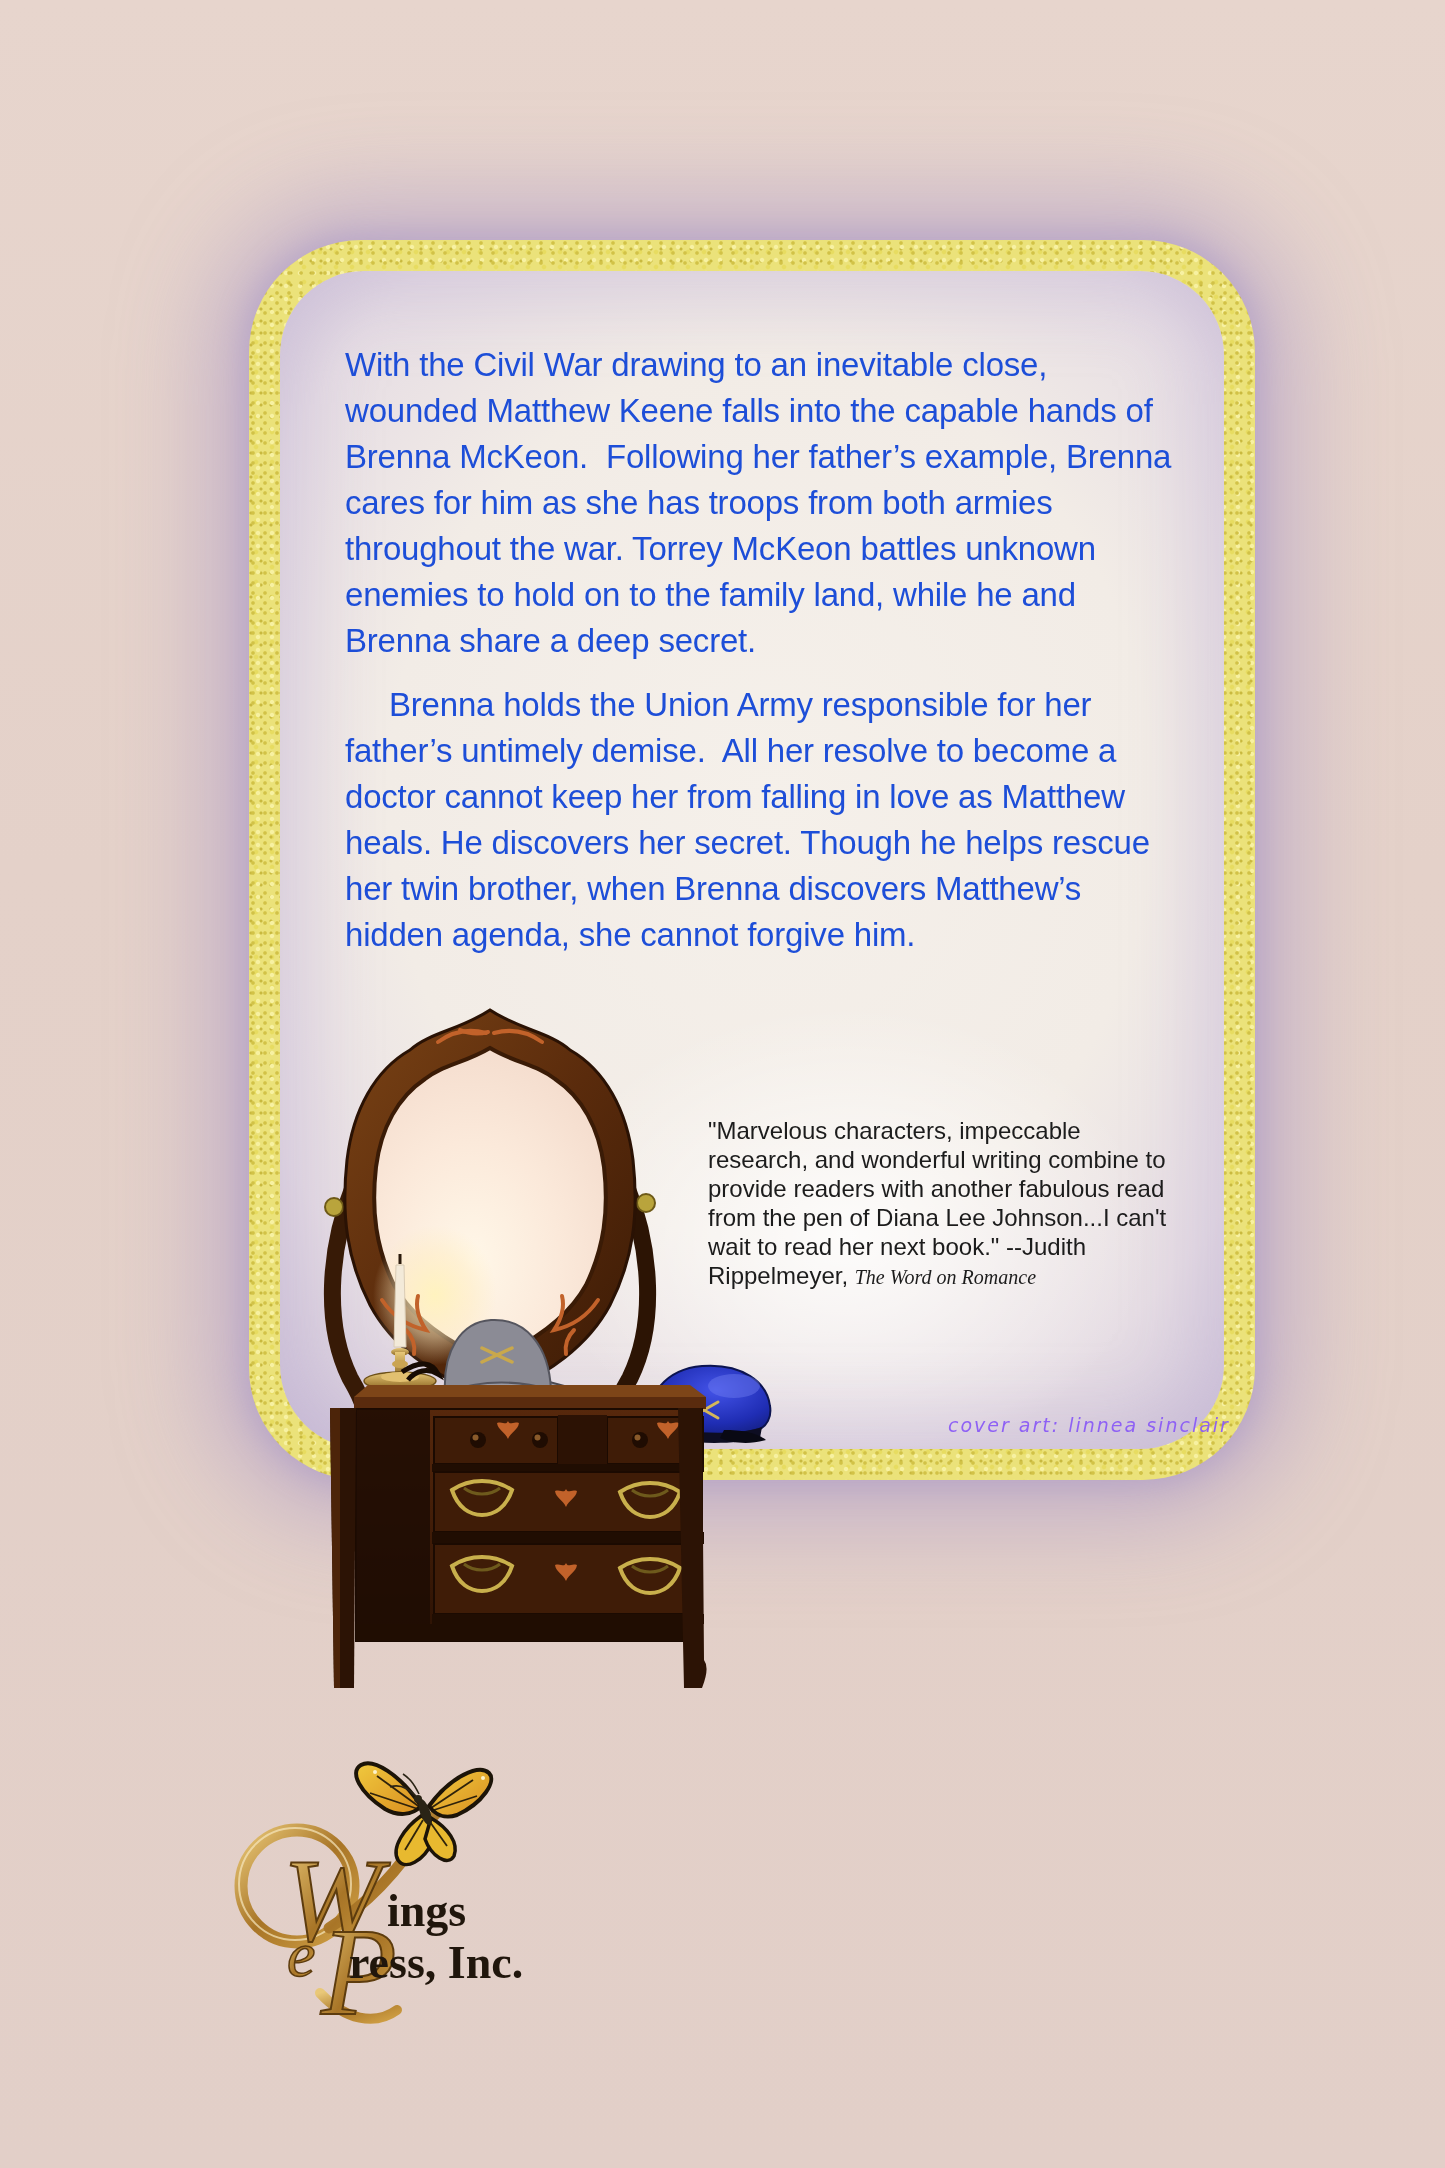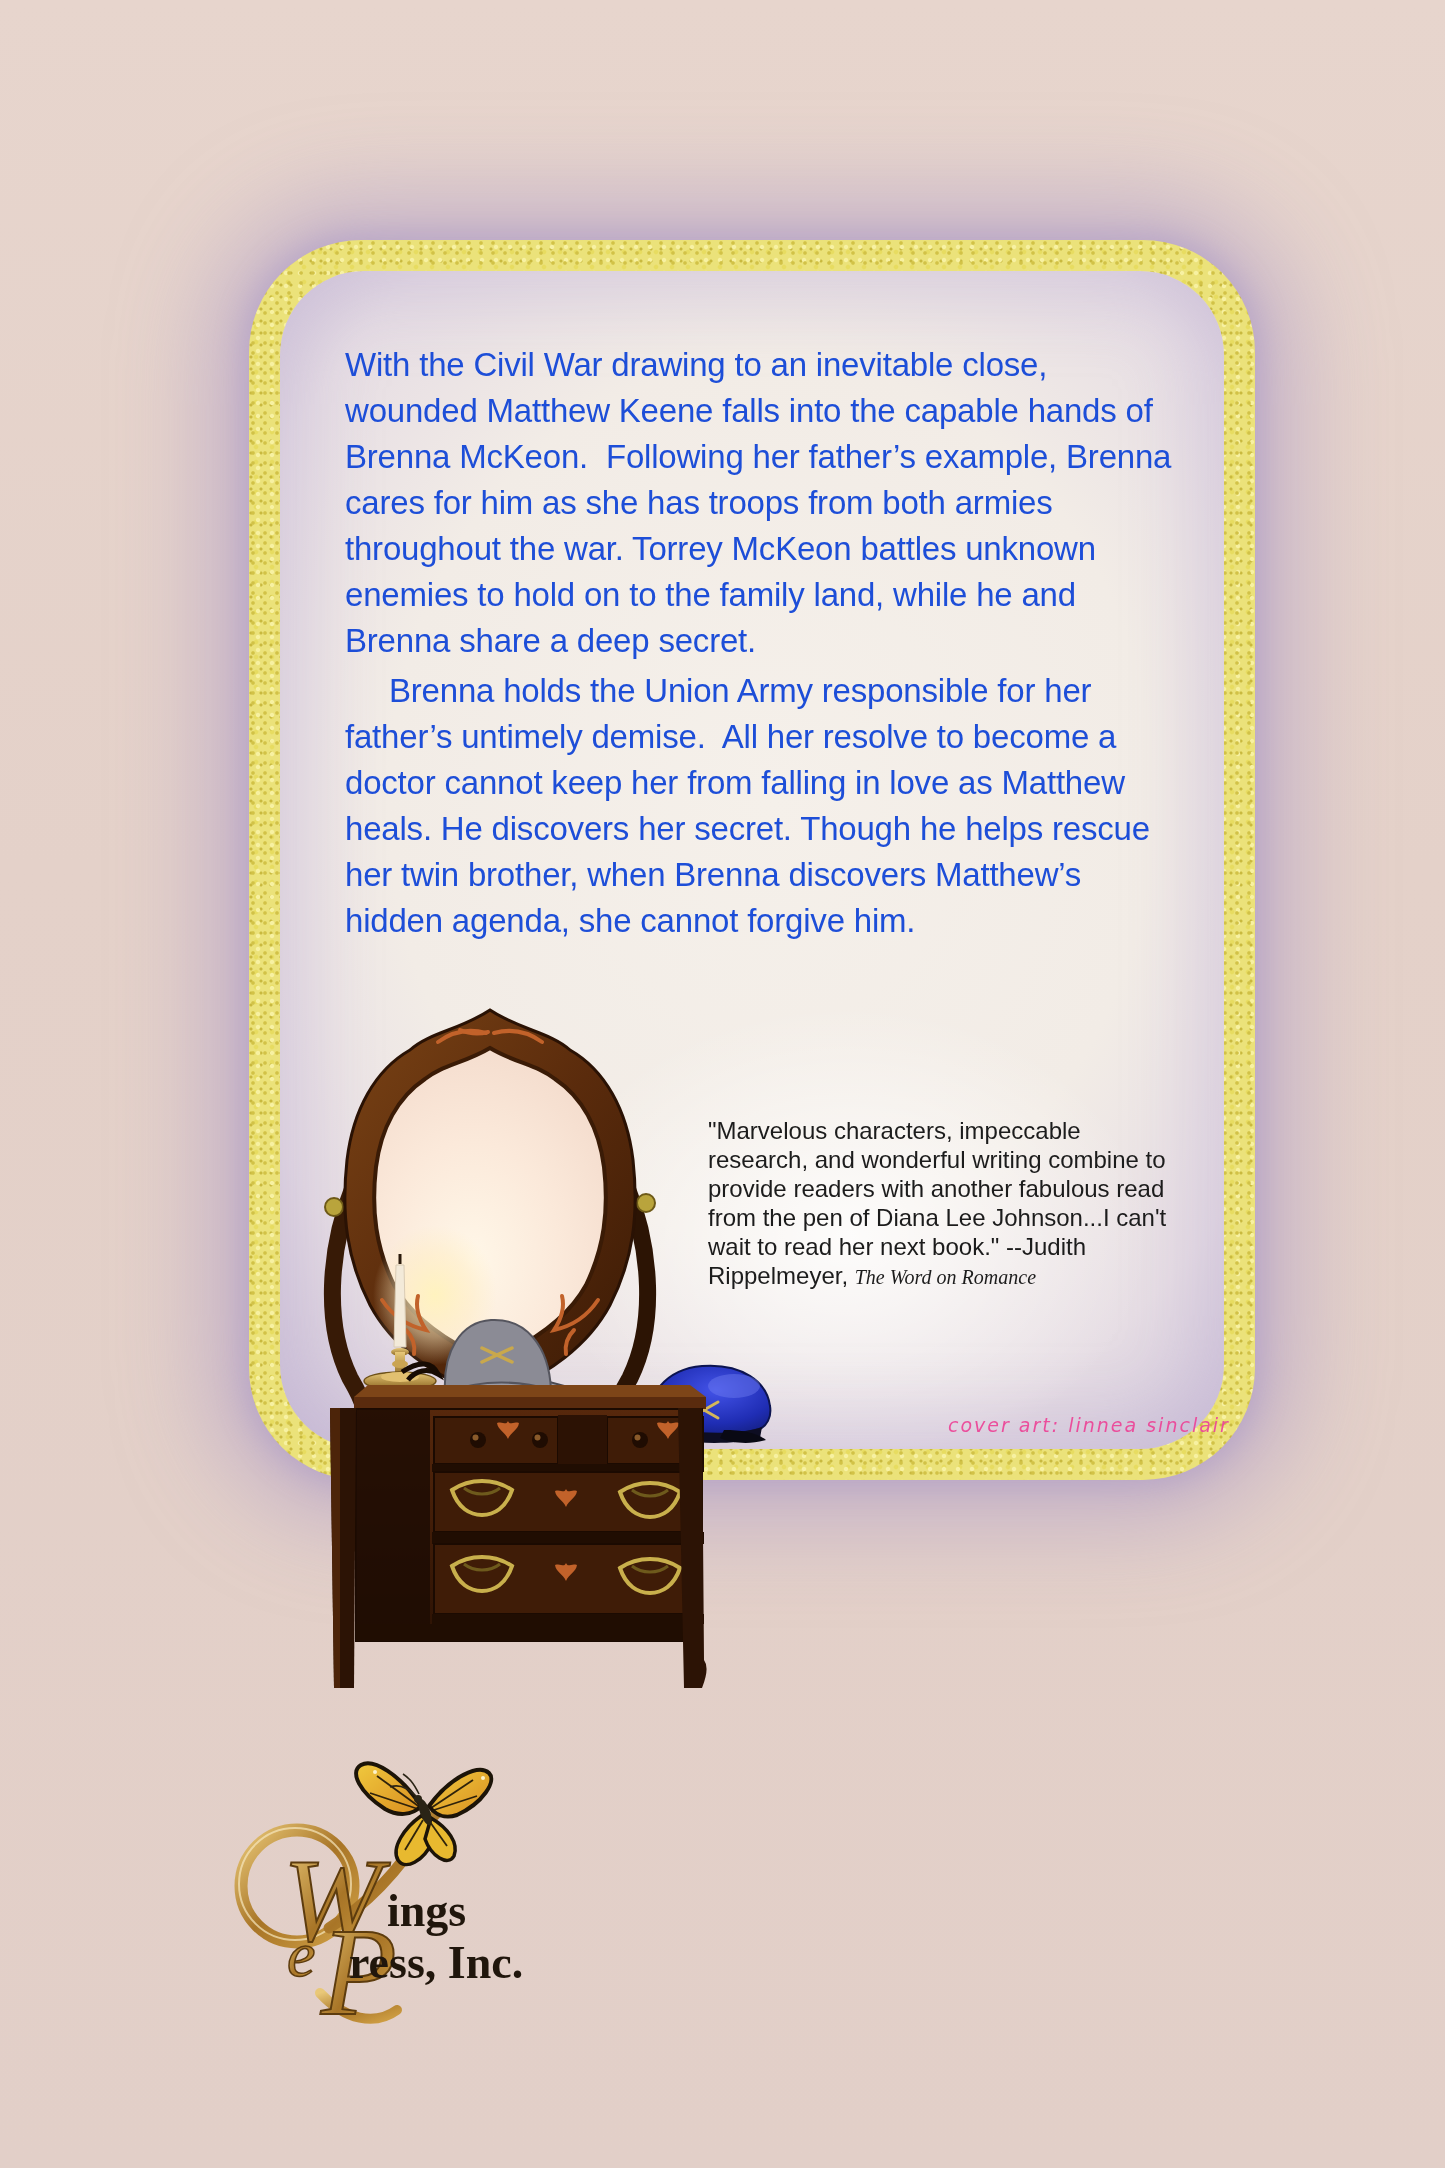--- a/index.html
+++ b/index.html
@@ -32,33 +32,33 @@
     box-shadow:inset 0 0 70px 28px rgba(186,170,208,0.38);
   }
 
   
   .blurb{
     position:absolute;left:345px;top:342px;width:838px;z-index:3;
     color:#1d4ed8;font-size:33px;line-height:46px;
     letter-spacing:-0.2px;
   }
   .blurb p{margin:0;}
-  .blurb p + p{margin-top:4px;text-indent:44px;}
+  .blurb p + p{margin-top:18px;text-indent:44px;}
 
   
   .review{
     position:absolute;left:708px;top:1116px;width:468px;z-index:3;
     color:#1c1c1c;font-size:24px;line-height:29px;
   }
   .review .src{font-style:italic;font-family:"Liberation Serif",serif;font-size:20px;}
 
   
   .credit{
     position:absolute;left:948px;top:1414px;z-index:3;
-    color:#ec4899;font-size:19px;font-style:italic;letter-spacing:2px;
+    color:#8b5cf6;font-size:19px;font-style:italic;letter-spacing:2px;
     font-family:"DejaVu Sans",sans-serif;opacity:.95;
   }
 
   
   .dresser-wrap{position:absolute;left:310px;top:1000px;width:480px;height:690px;z-index:4;}
   .logo-wrap{position:absolute;left:225px;top:1758px;width:340px;height:335px;z-index:2;}
   svg{display:block;}
 </style>
 </head>
 <body>

